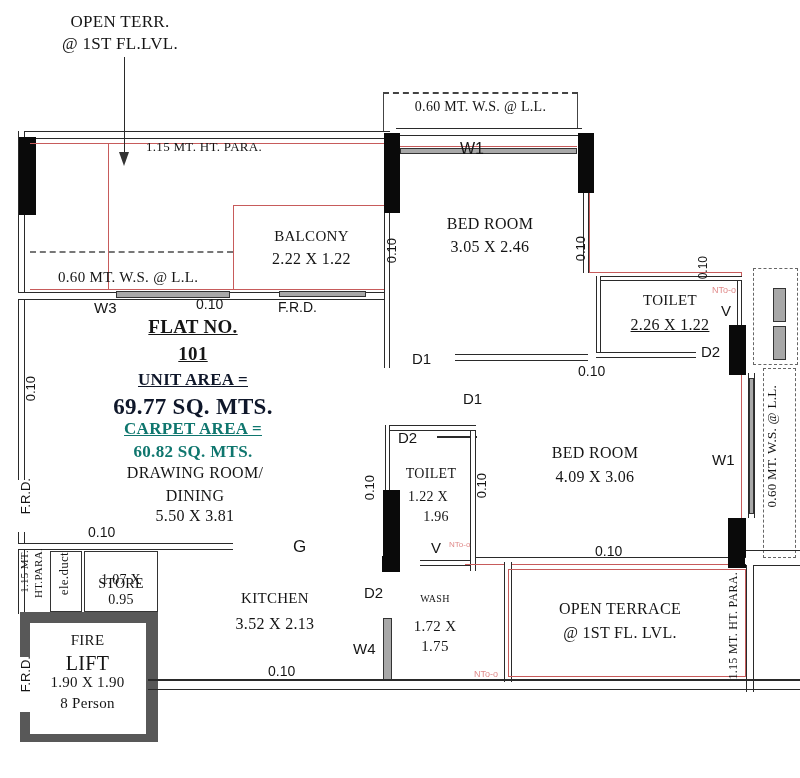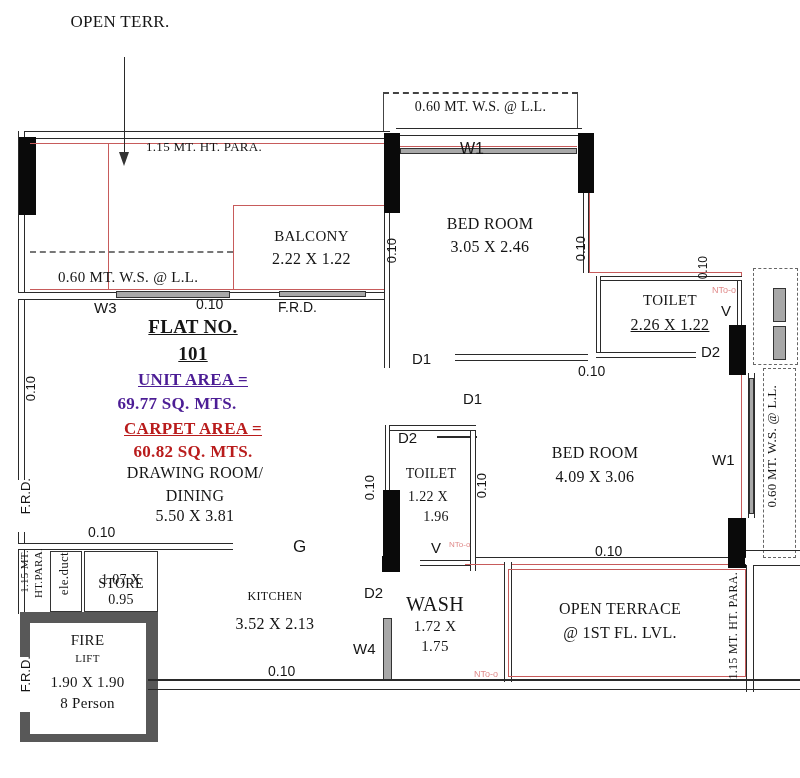--- a/index.html
+++ b/index.html
@@ -16,41 +16,42 @@
   .redbox{position:absolute;border:1px solid #c75b5b;}
   .dash-h{position:absolute;border-top:2px dashed #777;}
   .dashtop{position:absolute;border-top:2px dashed #444;border-left:1px solid #444;border-right:1px solid #444;}
   .dashbox{position:absolute;border:1px dashed #666;}
   .t{position:absolute;color:#151515;white-space:nowrap;line-height:1.12;letter-spacing:.3px;}
   .sans{font-family:"Liberation Sans",sans-serif;letter-spacing:0;}
   .c{text-align:center;}
   .vt{writing-mode:vertical-rl;transform:rotate(180deg);}
   .b{font-weight:bold;}
   .u{text-decoration:underline;}
-  .redtx{color:#4c1d95;}
-  .mag{color:#b91c1c;}
+  .redtx{color:#0f172a;}
+  .mag{color:#0f766e;}
   .annot{color:#e08a8a;font-family:"Liberation Sans",sans-serif;letter-spacing:0;}
   .arrowhead{position:absolute;width:0;height:0;border-left:5px solid transparent;
              border-right:5px solid transparent;border-top:14px solid #333;}
 </style>
 </head>
 <body>
 
 <div id="plan">
 
   <div class="dh" style="left:18px;top:131px;width:372px;height:8px;"></div>
   <div class="dv" style="left:18px;top:131px;width:7px;height:349px;"></div>
   <div class="dv" style="left:18px;top:532px;width:7px;height:82px;"></div>
   <div class="blk" style="left:19px;top:137px;width:17px;height:78px;"></div>
   <div class="red" style="left:30px;top:143px;width:360px;height:1px;"></div>
   <div class="red" style="left:108px;top:143px;width:1px;height:147px;"></div>
   <div class="dash-h" style="left:30px;top:251px;width:203px;height:0;"></div>
   <div class="red" style="left:30px;top:289px;width:205px;height:1px;"></div>
 
   <div class="t c" style="left:55px;top:12px;width:130px;font-size:17px;">OPEN TERR.</div>
+  <div class="t c" style="left:45px;top:34px;width:150px;font-size:17px;">@ 1ST FL.LVL.</div>
   <div class="ln" style="left:124px;top:57px;width:1px;height:98px;"></div>
   <div class="arrowhead" style="left:119px;top:152px;"></div>
   <div class="t" style="left:146px;top:140px;font-size:13px;">1.15 MT. HT. PARA.</div>
   <div class="t" style="left:58px;top:269px;font-size:15px;">0.60 MT. W.S. @ L.L.</div>
 
   <div class="redbox" style="left:233px;top:205px;width:157px;height:85px;"></div>
   <div class="t c" style="left:233px;top:228px;width:157px;font-size:15px;">BALCONY</div>
   <div class="t c" style="left:233px;top:250px;width:157px;font-size:16px;">2.22 X 1.22</div>
 
   <div class="dh" style="left:18px;top:292px;width:372px;height:8px;"></div>
@@ -95,21 +96,21 @@
   <div class="win" style="left:773px;top:288px;width:13px;height:34px;"></div>
   <div class="win" style="left:773px;top:326px;width:13px;height:34px;"></div>
 
   <div class="dh" style="left:455px;top:354px;width:133px;height:7px;"></div>
   <div class="t sans" style="left:412px;top:351px;font-size:15px;">D1</div>
   <div class="t sans" style="left:463px;top:391px;font-size:15px;">D1</div>
 
   <div class="t c b u" style="left:128px;top:316px;width:130px;font-size:19px;">FLAT NO.</div>
   <div class="t c b u" style="left:128px;top:343px;width:130px;font-size:19px;">101</div>
   <div class="t c b u redtx" style="left:63px;top:370px;width:260px;font-size:17px;">UNIT AREA =</div>
-  <div class="t c b redtx" style="left:47px;top:394px;width:260px;font-size:17px;text-align:center;">69.77 SQ. MTS.</div>
+  <div class="t c b redtx" style="left:63px;top:394px;width:260px;font-size:23px;text-align:center;">69.77 SQ. MTS.</div>
   <div class="t c b u mag" style="left:63px;top:419px;width:260px;font-size:17px;">CARPET AREA =</div>
   <div class="t c b mag" style="left:63px;top:442px;width:260px;font-size:17px;">60.82 SQ. MTS.</div>
   <div class="t c" style="left:105px;top:464px;width:180px;font-size:16px;">DRAWING ROOM/</div>
   <div class="t c" style="left:105px;top:487px;width:180px;font-size:16px;">DINING</div>
   <div class="t c" style="left:105px;top:507px;width:180px;font-size:16px;">5.50 X 3.81</div>
   <div class="t sans" style="left:88px;top:525px;font-size:14px;">0.10</div>
   <div class="t sans vt" style="left:24px;top:376px;font-size:13px;">0.10</div>
   <div class="t sans vt" style="left:19px;top:478px;font-size:13px;">F.R.D.</div>
 
   <div class="dh" style="left:385px;top:425px;width:91px;height:6px;"></div>
@@ -149,33 +150,33 @@
   <div class="t c" style="left:84px;top:576px;width:74px;font-size:14px;">STORE</div>
   <div class="t c" style="left:84px;top:572px;width:74px;font-size:14px;">1.07 X</div>
   <div class="t c" style="left:84px;top:592px;width:74px;font-size:14px;">0.95</div>
 
   <div class="lift" style="left:20px;top:612px;width:138px;height:11px;"></div>
   <div class="lift" style="left:146px;top:612px;width:12px;height:130px;"></div>
   <div class="lift" style="left:20px;top:612px;width:10px;height:45px;"></div>
   <div class="lift" style="left:20px;top:712px;width:10px;height:30px;"></div>
   <div class="lift" style="left:20px;top:734px;width:138px;height:8px;"></div>
   <div class="t c" style="left:30px;top:632px;width:115px;font-size:15px;">FIRE</div>
-  <div class="t c" style="left:30px;top:652px;width:115px;font-size:11px;">LIFT</div>
+  <div class="t c" style="left:30px;top:652px;width:115px;font-size:20px;">LIFT</div>
   <div class="t c" style="left:30px;top:674px;width:115px;font-size:15px;">1.90 X 1.90</div>
   <div class="t c" style="left:30px;top:695px;width:115px;font-size:15px;">8 Person</div>
   <div class="t sans vt" style="left:19px;top:656px;font-size:13px;">F.R.D.</div>
 
-  <div class="t c" style="left:215px;top:590px;width:120px;font-size:12px;">KITCHEN</div>
+  <div class="t c" style="left:215px;top:590px;width:120px;font-size:15px;">KITCHEN</div>
   <div class="t c" style="left:210px;top:615px;width:130px;font-size:16px;">3.52 X 2.13</div>
   <div class="t sans" style="left:268px;top:664px;font-size:14px;">0.10</div>
   <div class="blk" style="left:382px;top:556px;width:18px;height:16px;"></div>
   <div class="t sans" style="left:364px;top:585px;font-size:15px;">D2</div>
   <div class="win" style="left:383px;top:618px;width:9px;height:62px;"></div>
   <div class="t sans" style="left:353px;top:641px;font-size:15px;">W4</div>
-  <div class="t c" style="left:400px;top:593px;width:70px;font-size:20px;">WASH</div>
+  <div class="t c" style="left:400px;top:593px;width:70px;font-size:10px;">WASH</div>
   <div class="t c" style="left:400px;top:618px;width:70px;font-size:15px;">1.72 X</div>
   <div class="t c" style="left:400px;top:638px;width:70px;font-size:15px;">1.75</div>
   <div class="dv" style="left:504px;top:562px;width:8px;height:120px;"></div>
 
   <div class="blk" style="left:728px;top:539px;width:17px;height:28px;"></div>
   <div class="redbox" style="left:508px;top:569px;width:238px;height:108px;"></div>
   <div class="t c" style="left:530px;top:600px;width:180px;font-size:16px;">OPEN TERRACE</div>
   <div class="t c" style="left:530px;top:624px;width:180px;font-size:16px;">@ 1ST FL. LVL.</div>
   <div class="t vt" style="left:727px;top:572px;font-size:12px;">1.15 MT. HT. PARA.</div>
   <div class="dv" style="left:746px;top:565px;width:8px;height:127px;"></div>

